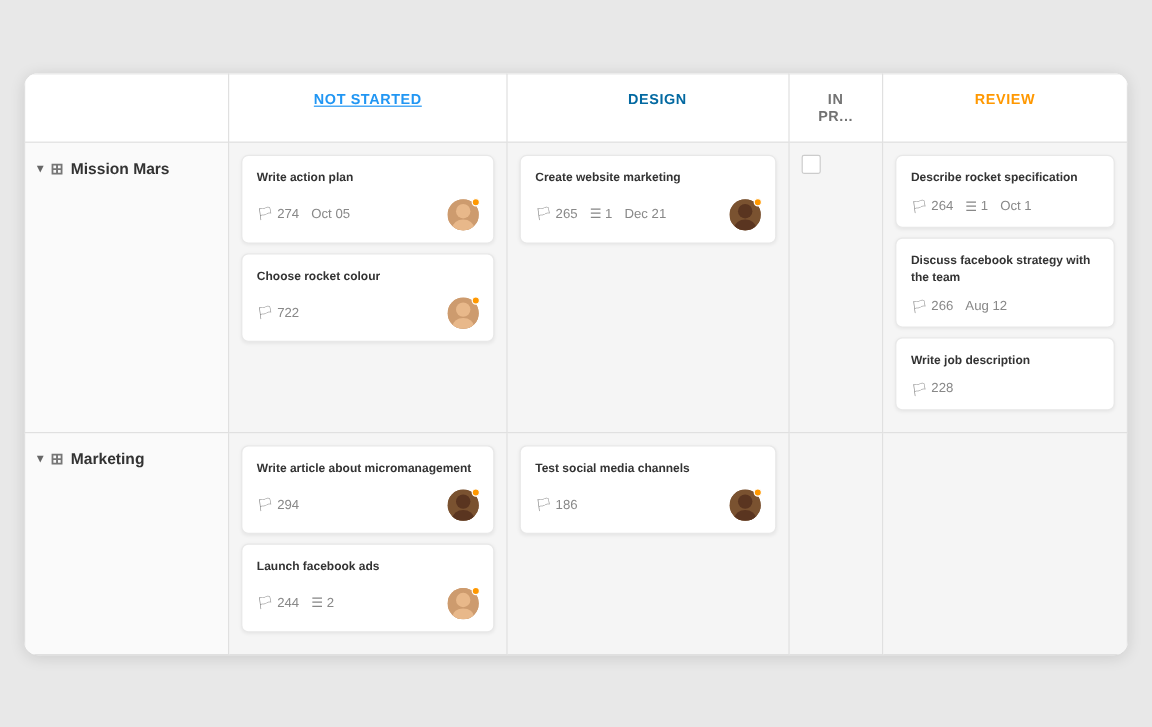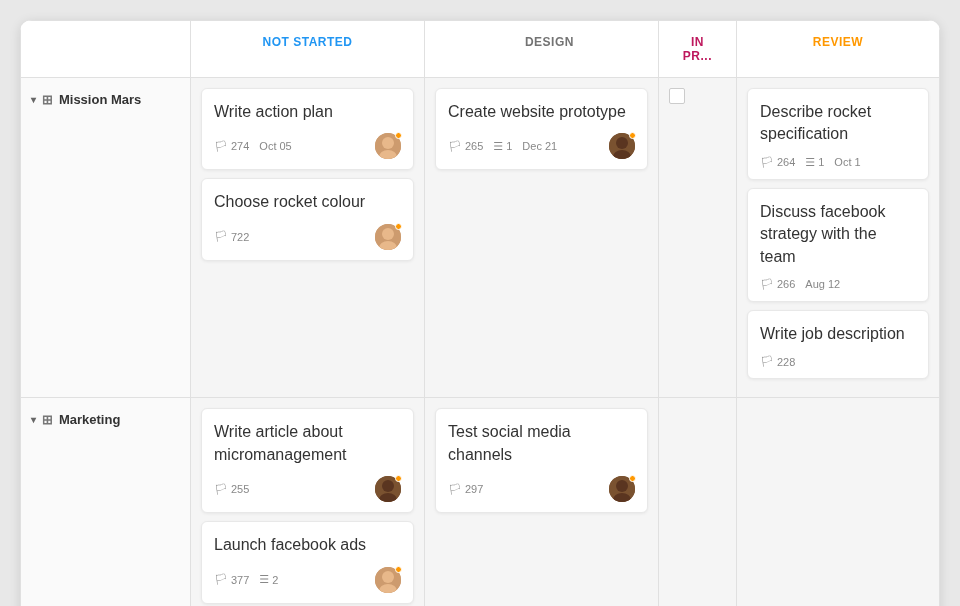--- a/index.html
+++ b/index.html
@@ -32,23 +32,23 @@
       font-size: 12px;
       font-weight: 700;
       letter-spacing: 0.5px;
       background: #fff;
     }
     .col-group { width: 170px; min-width: 170px; }
     .col-not-started { width: 240px; }
     .col-design { width: 240px; }
     .col-in-progress { width: 80px; }
     .col-review { width: 210px; }
-    .header-not-started { color: #2196F3; }
-    .header-design { color: #737373; padding-left: 16px; }
-    .header-in-progress { color: #be185d; }
+    .header-not-started { color: #2196F3; text-decoration: underline; }
+    .header-design { color: #0369a1; padding-left: 16px; }
+    .header-in-progress { color: #737373; }
     .header-review { color: #FF9800; text-align: right; }
     .group-cell {
       padding: 14px 10px;
       vertical-align: middle;
       background: #fafafa;
     }
     .group-label {
       display: flex;
       align-items: center;
       gap: 6px;
@@ -72,22 +72,22 @@
     }
     .card {
       background: #fff;
       border-radius: 6px;
       border: 1px solid #e8e8e8;
       padding: 12px 12px 10px;
       margin-bottom: 8px;
       box-shadow: 0 1px 3px rgba(0,0,0,0.06);
     }
     .card-title {
-      font-size: 16px;
-      font-weight: 400;
+      font-size: 10px;
+      font-weight: 700;
       color: #333;
       margin-bottom: 10px;
       line-height: 1.4;
     }
     .card-meta {
       display: flex;
       align-items: center;
       gap: 10px;
       font-size: 11px;
       color: #888;
@@ -226,21 +226,21 @@
                       <ellipse cx="13" cy="24" rx="9" ry="7" fill="#e8b88a"></ellipse>
                     </svg>
                   </div>
                   <div class="urgency-dot"></div>
                 </div>
               </div>
             </div>
           </td>
           <td class="cards-cell">
             <div class="card">
-              <div class="card-title">Create website prototype</div>
+              <div class="card-title">Create website marketing</div>
               <div class="card-meta">
                 <div class="card-meta-left">
                   <div class="meta-item">
                     <span class="meta-icon">🏳</span>
                     <span>265</span>
                   </div>
                   <div class="meta-item">
                     <span class="meta-icon">☰</span>
                     <span>1</span>
                   </div>
@@ -312,42 +312,42 @@
               <span>Marketing</span>
             </div>
           </td>
           <td class="cards-cell">
             <div class="card">
               <div class="card-title">Write article about micromanagement</div>
               <div class="card-meta">
                 <div class="card-meta-left">
                   <div class="meta-item">
                     <span class="meta-icon">🏳</span>
-                    <span>255</span>
+                    <span>294</span>
                   </div>
                 </div>
                 <div class="avatar-wrapper">
                   <div class="avatar-svg avatar-svg-dark">
                     <svg width="26" height="26" viewBox="0 0 26 26">
                       <rect width="26" height="26" fill="#7a5230"></rect>
                       <circle cx="13" cy="10" r="6" fill="#5a3520"></circle>
                       <ellipse cx="13" cy="24" rx="9" ry="7" fill="#5a3520"></ellipse>
                     </svg>
                   </div>
                   <div class="urgency-dot"></div>
                 </div>
               </div>
             </div>
             <div class="card">
               <div class="card-title">Launch facebook ads</div>
               <div class="card-meta">
                 <div class="card-meta-left">
                   <div class="meta-item">
                     <span class="meta-icon">🏳</span>
-                    <span>377</span>
+                    <span>244</span>
                   </div>
                   <div class="meta-item">
                     <span class="meta-icon">☰</span>
                     <span>2</span>
                   </div>
                 </div>
                 <div class="avatar-wrapper">
                   <div class="avatar-svg">
                     <svg width="26" height="26" viewBox="0 0 26 26">
                       <rect width="26" height="26" fill="#cd9b6e"></rect>
@@ -360,21 +360,21 @@
               </div>
             </div>
           </td>
           <td class="cards-cell">
             <div class="card">
               <div class="card-title">Test social media channels</div>
               <div class="card-meta">
                 <div class="card-meta-left">
                   <div class="meta-item">
                     <span class="meta-icon">🏳</span>
-                    <span>297</span>
+                    <span>186</span>
                   </div>
                 </div>
                 <div class="avatar-wrapper">
                   <div class="avatar-svg avatar-svg-dark">
                     <svg width="26" height="26" viewBox="0 0 26 26">
                       <rect width="26" height="26" fill="#7a5230"></rect>
                       <circle cx="13" cy="10" r="6" fill="#5a3520"></circle>
                       <ellipse cx="13" cy="24" rx="9" ry="7" fill="#5a3520"></ellipse>
                     </svg>
                   </div>

